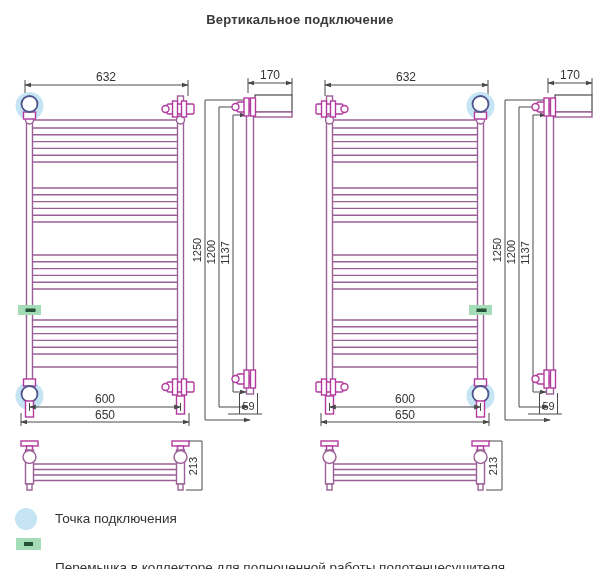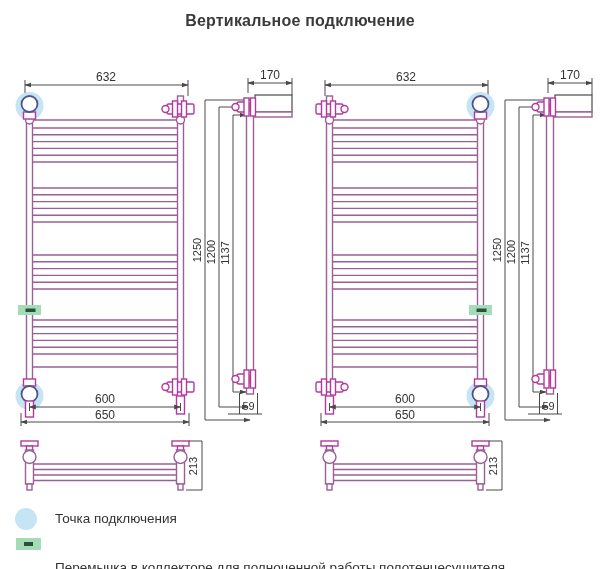--- a/index.html
+++ b/index.html
@@ -1,19 +1,19 @@
 <!DOCTYPE html>
 <html><head>
 <meta charset="utf-8">
 <style>
   html,body{margin:0;padding:0;background:#fff;}
   .canvas{position:relative;width:600px;height:569px;background:#fff;overflow:hidden;
           font-family:"Liberation Sans",sans-serif;}
   .title{position:absolute;top:12px;left:0;width:600px;text-align:center;
-         font-size:16px;font-weight:bold;color:#3a3a3a;letter-spacing:.2px;}
+         font-size:13px;font-weight:bold;color:#3a3a3a;letter-spacing:.2px;}
   svg.diag{position:absolute;top:60px;width:300px;height:440px;}
   #diagL{left:0;} #diagR{left:300px;}
 
   
   .dim{stroke:#4a4a4a;stroke-width:1;fill:none;}
   .dimr{stroke:#4a4a4a;stroke-width:1.2;fill:none;}
   .pipe{stroke:#9a5f96;stroke-width:1.4;fill:#fff;}
   .pline{stroke:#9a5f96;stroke-width:1.4;}
   .fit{stroke:#b23a9e;stroke-width:1.4;fill:#fff;}
   .eyelet{stroke:#50548c;stroke-width:1.8;fill:#fff;}

